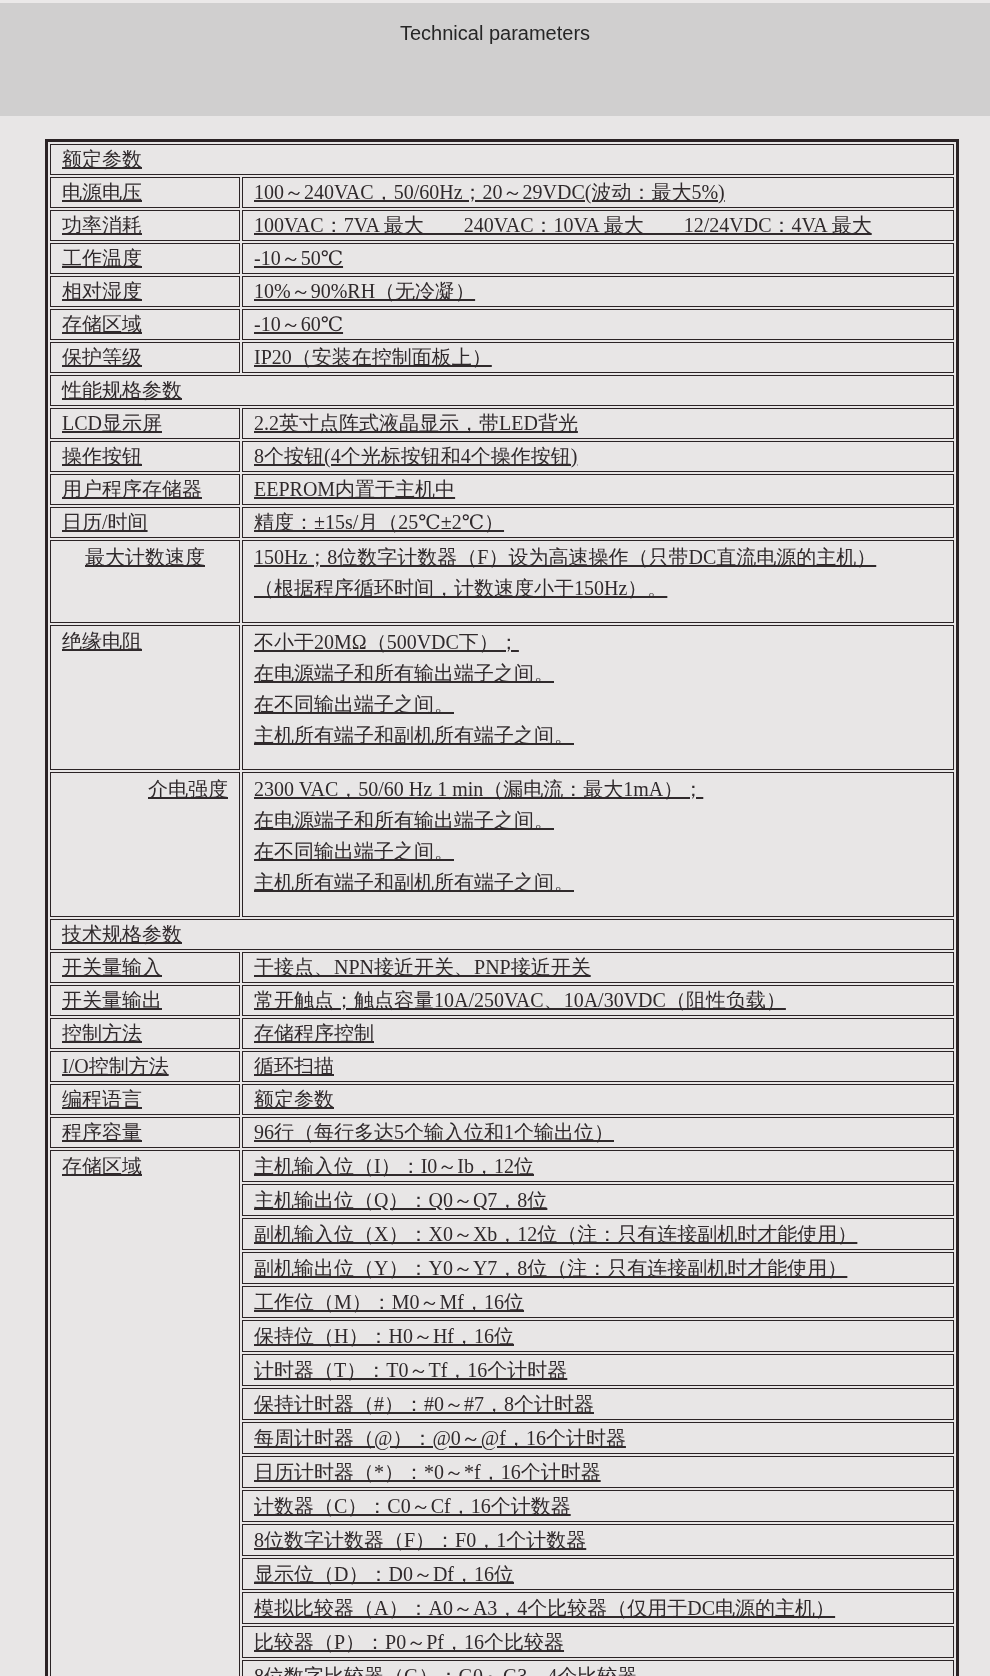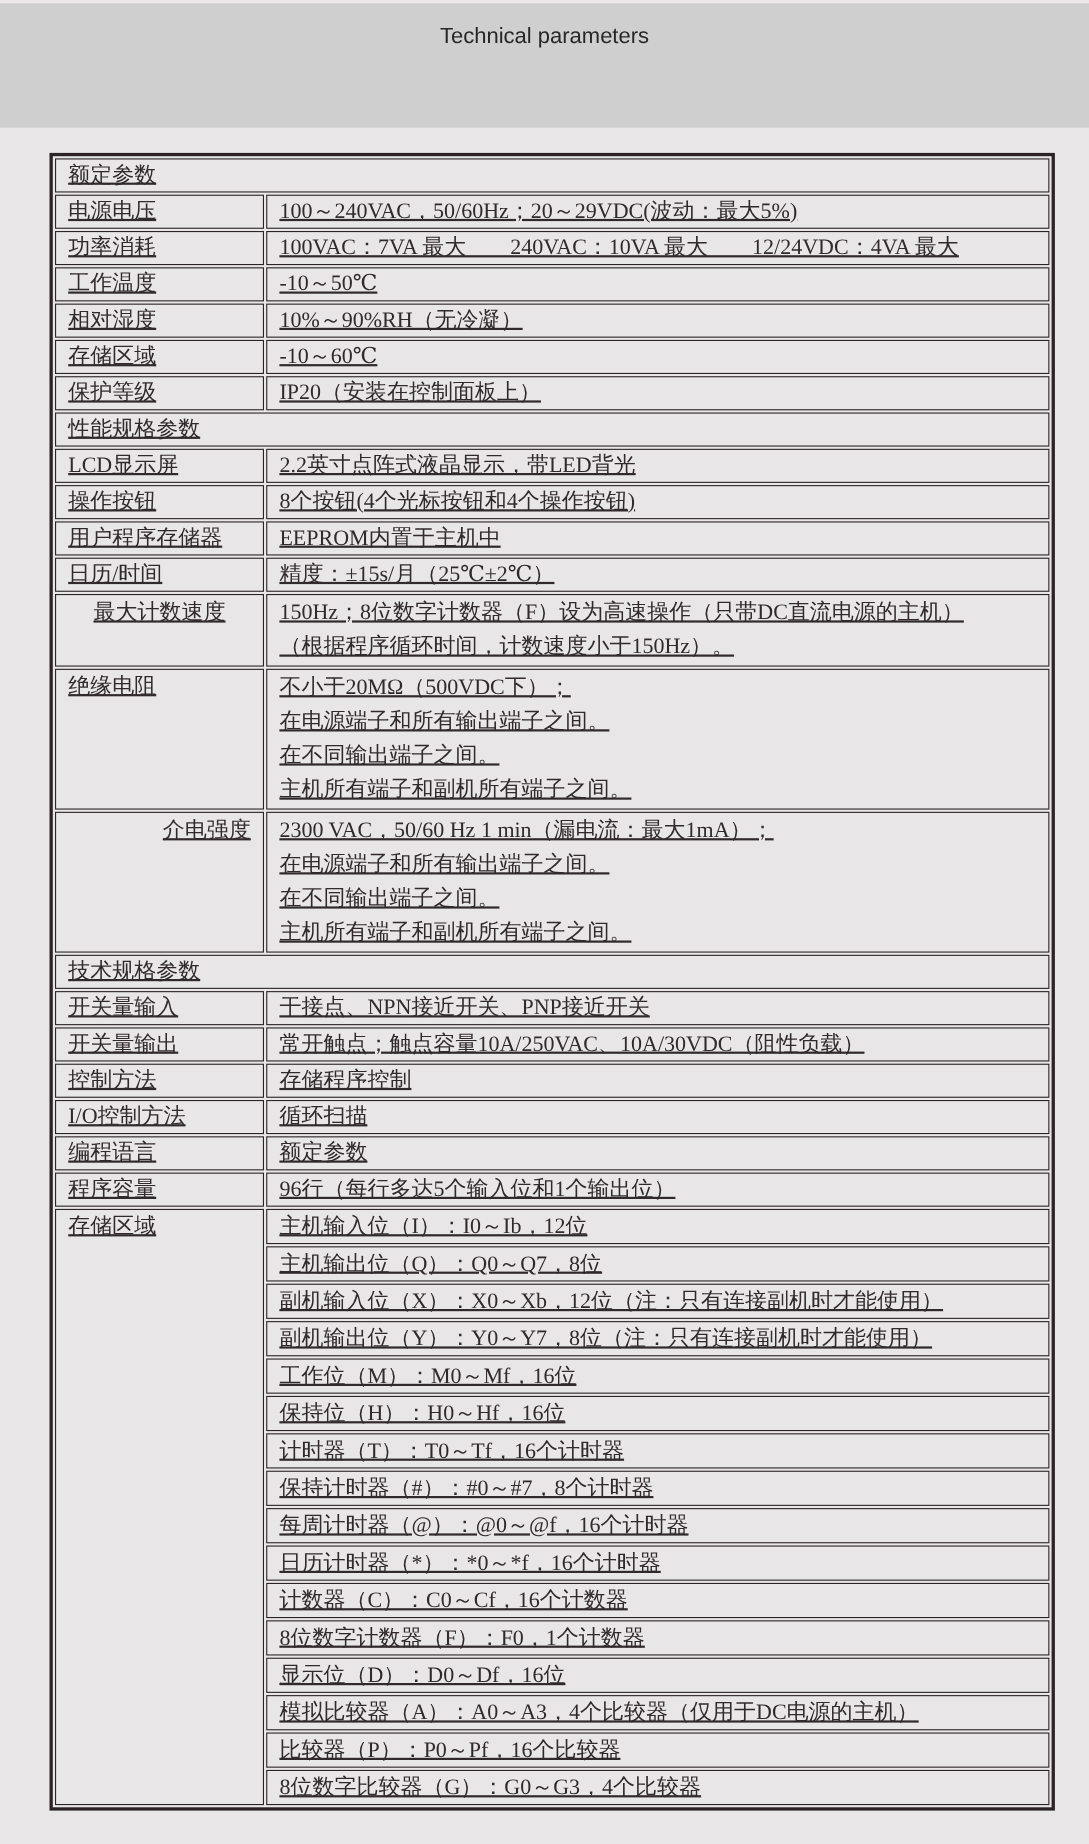--- a/index.html
+++ b/index.html
@@ -55,21 +55,21 @@
     font-size:20px;
     padding:0 11px;
     vertical-align:middle;
     white-space:nowrap;
     overflow:hidden;
     text-decoration:underline;
   }
   tr.single td{height:29px;line-height:29px;}
   tr.grouprow td{height:30px;line-height:30px;}
   td.section-cell{height:29px;line-height:29px;}
-  td.multi{padding-top:1px;padding-bottom:1px;}
+  td.multi{padding-top:1px;padding-bottom:18px;}
   td.multi .vline{line-height:31px;}
   td.rowspan-label{vertical-align:middle;}
 </style>
 </head>
 <body>
 
 <div class="top-band">
   <div class="page-subtitle">Technical parameters</div>
 </div>
 

